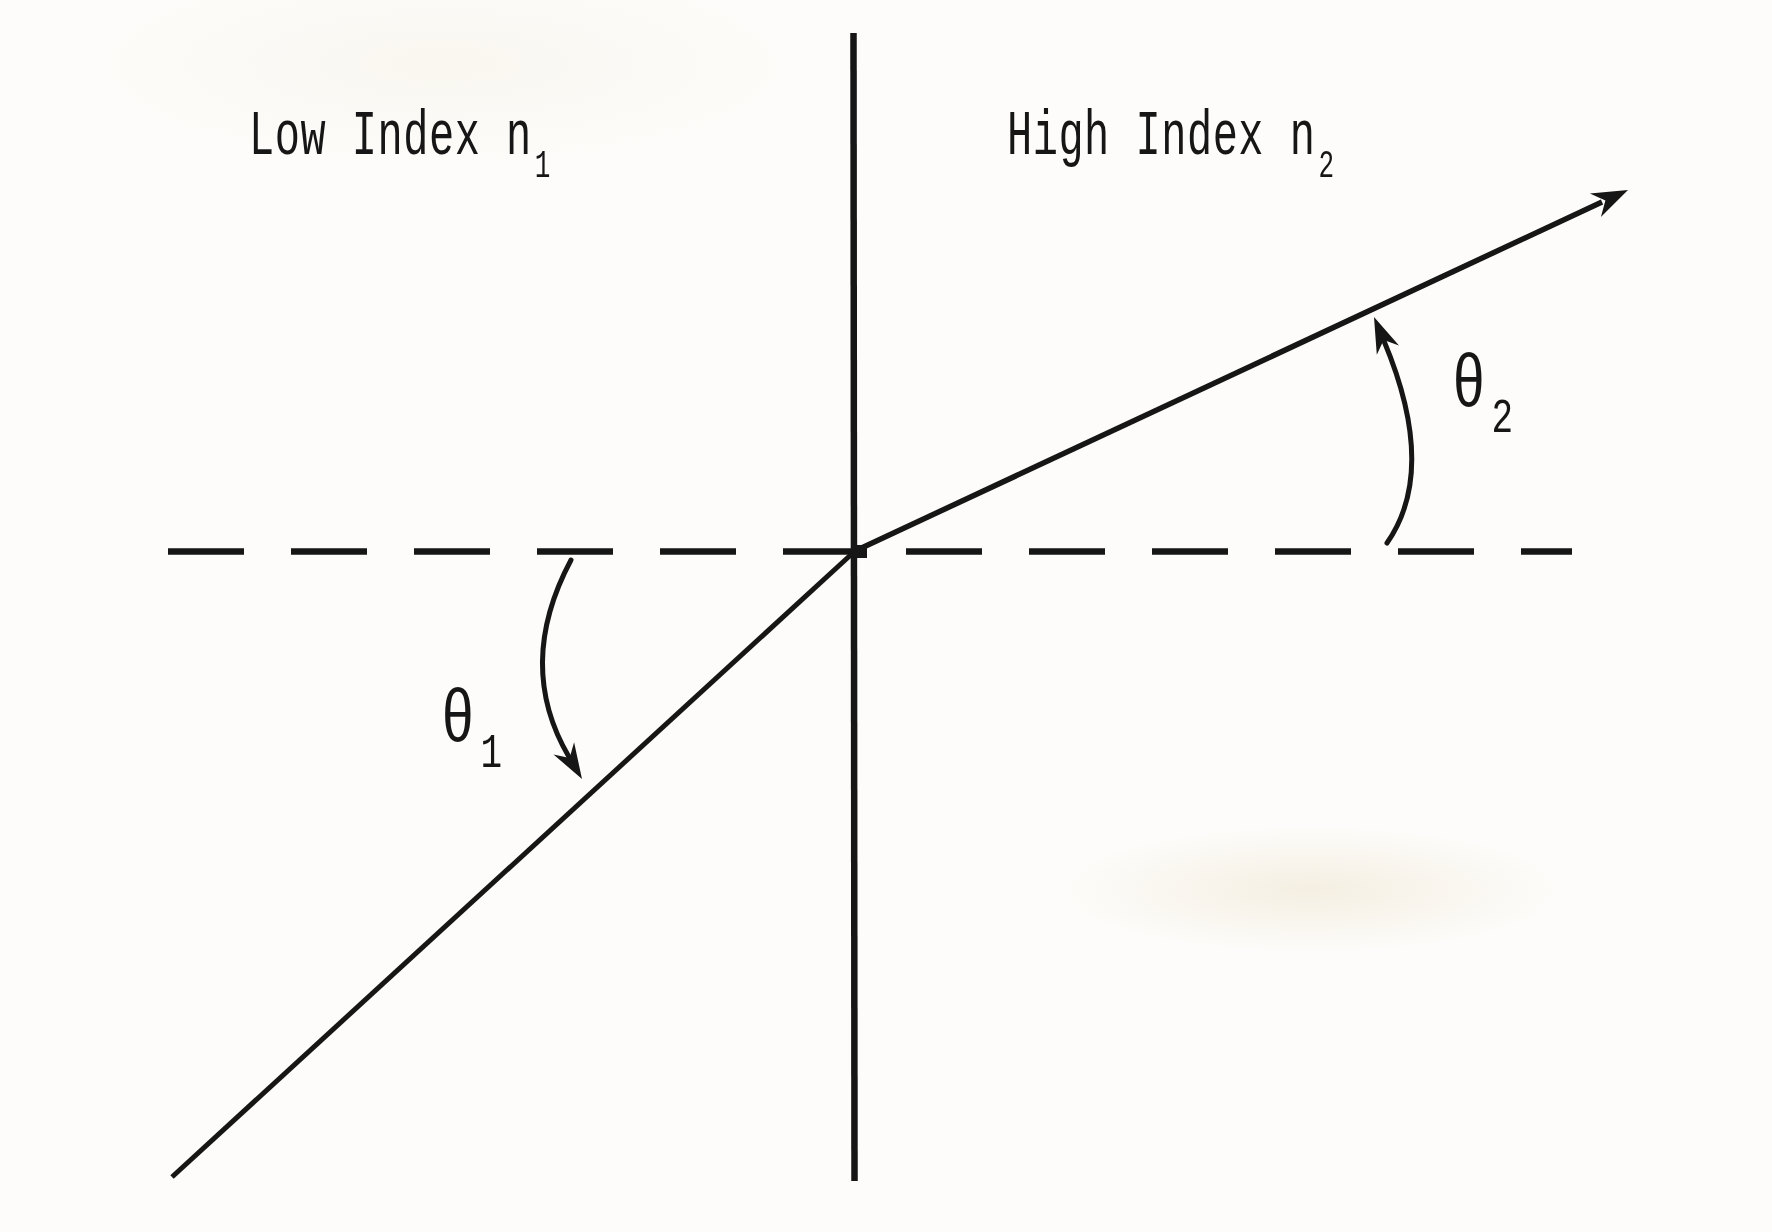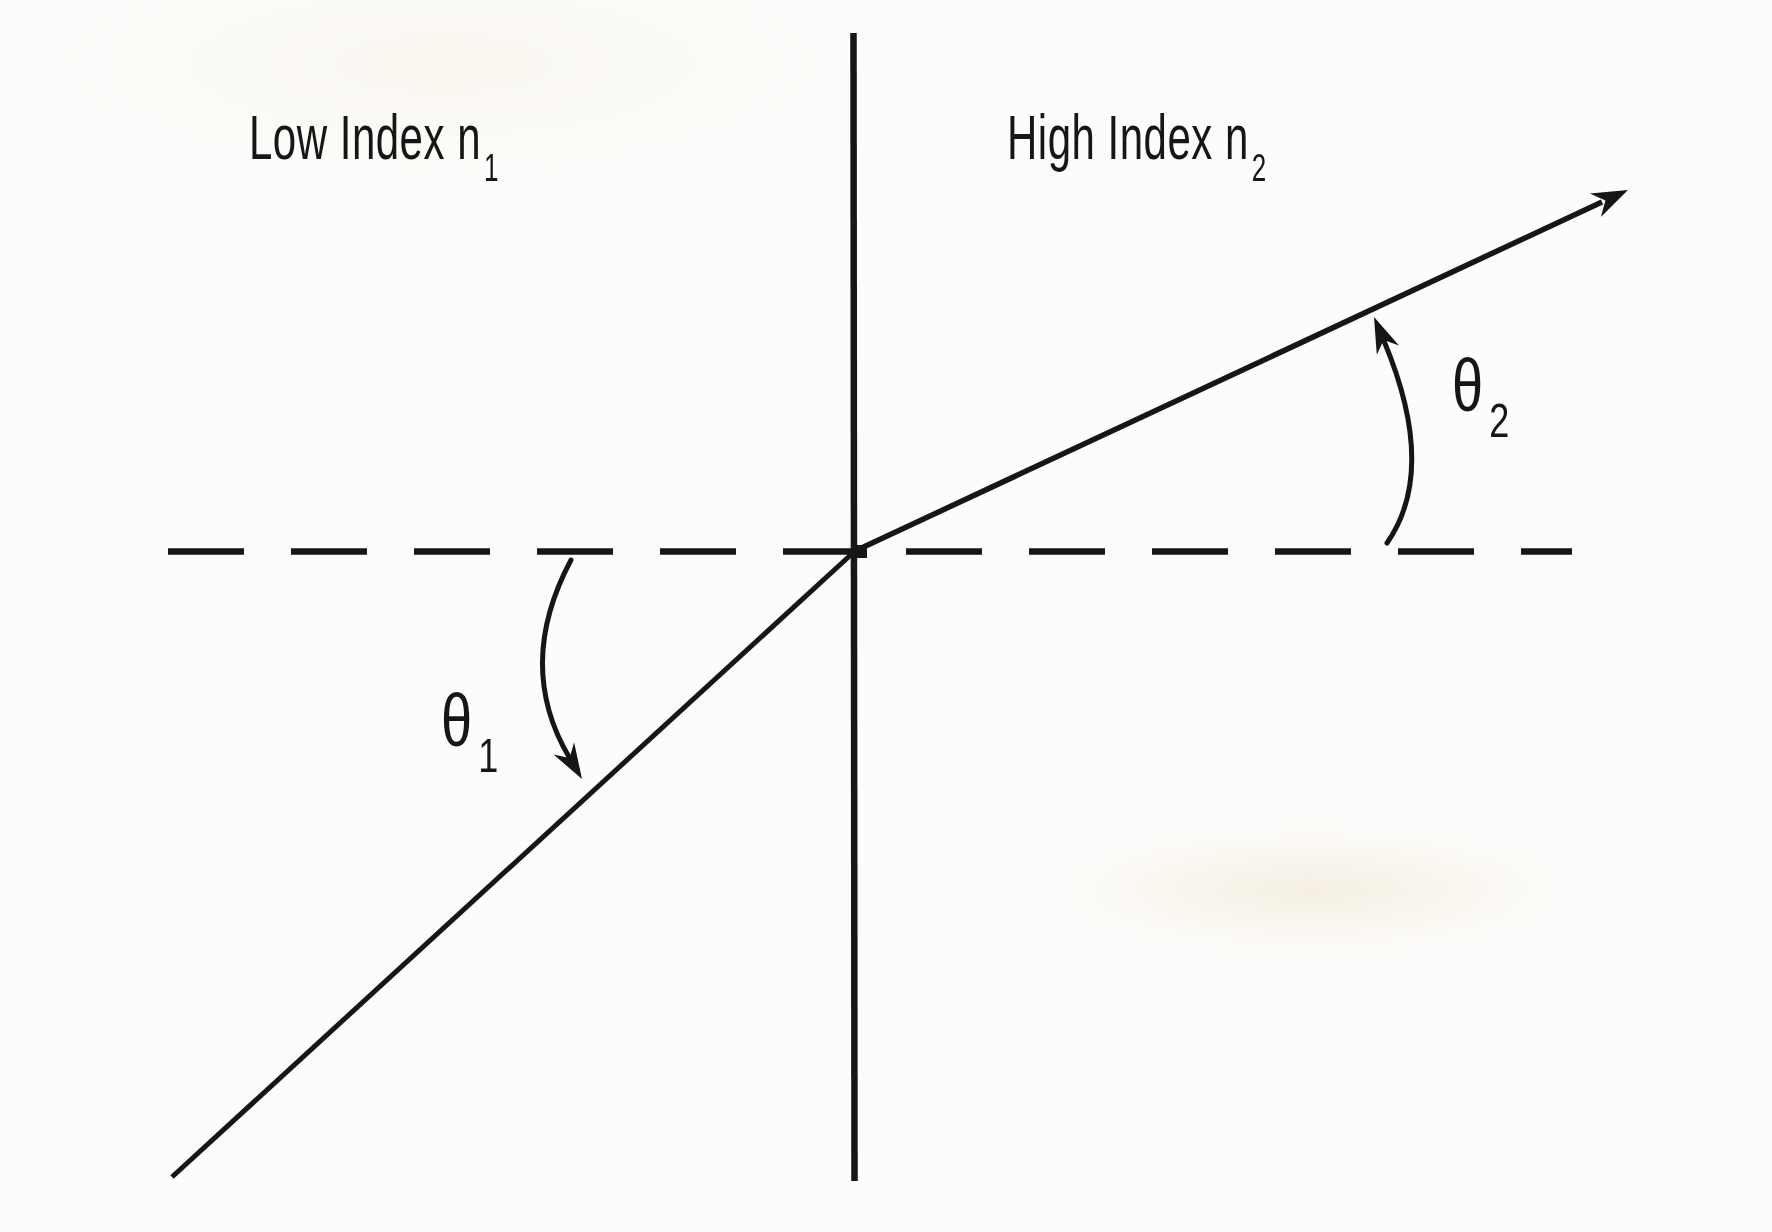--- a/index.html
+++ b/index.html
@@ -13,20 +13,21 @@
   }
   #stage {
     position: relative;
     width: 1772px;
     height: 1059px;
     
     background:
       radial-gradient(ellipse 360px 90px at 74% 84%, rgba(238,228,206,0.55), rgba(238,228,206,0) 70%),
       radial-gradient(ellipse 500px 140px at 25% 6%, rgba(244,238,224,0.4), rgba(244,238,224,0) 75%),
       var(--background, #fdfcfa);
+    font-family: Liberation Mono, monospace;
   }
   #diagram-svg {
     position: absolute;
     left: 0;
     top: 0;
   }
   .label {
     position: absolute;
     color: var(--ink, #161616);
     line-height: 1;

